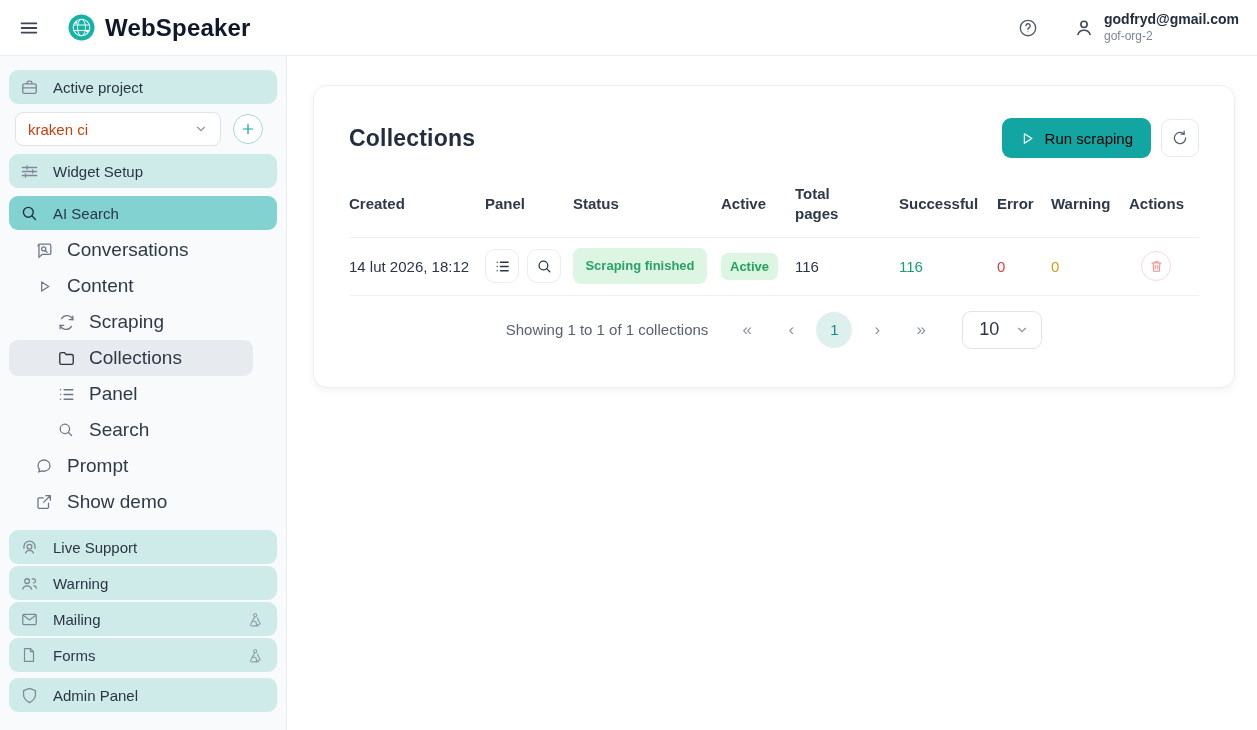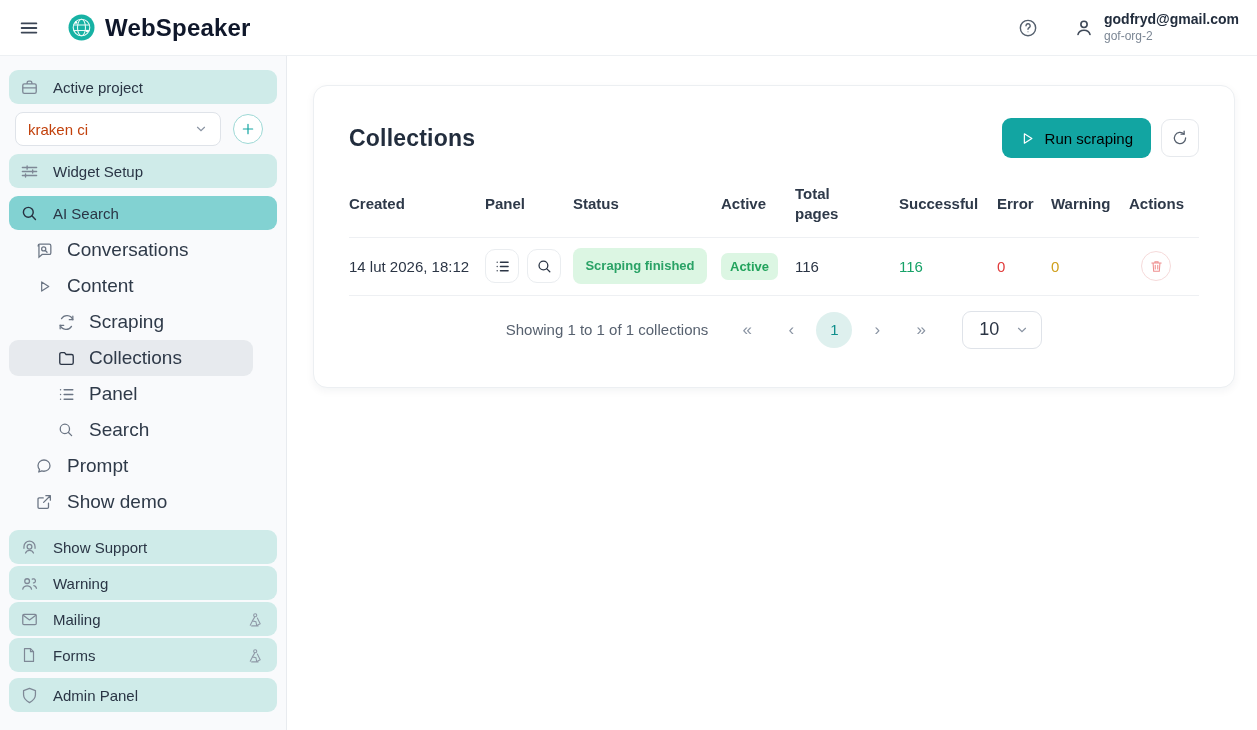--- a/index.html
+++ b/index.html
@@ -257,21 +257,21 @@
     </div>
 
     <div class="side-block" style="margin-bottom:2px;">
       <span class="blk-icon">
         <svg width="19" height="19" viewBox="0 0 24 24" fill="none" stroke="#7e8896" stroke-width="1.6" stroke-linecap="round">
           <path d="M5 13v-2a7 7 0 0 1 14 0v2"></path>
           <circle cx="12" cy="11" r="3"></circle>
           <path d="M7 19c1-2.3 2.8-3.3 5-3.3s4 1 5 3.3"></path>
         </svg>
       </span>
-      <span>Show Support</span>
+      <span>Live Support</span>
     </div>
 
     <div class="side-block" style="margin-bottom:2px;">
       <span class="blk-icon">
         <svg width="19" height="19" viewBox="0 0 24 24" fill="none" stroke="#7e8896" stroke-width="1.6" stroke-linecap="round">
           <circle cx="9" cy="9" r="3"></circle>
           <path d="M3.5 19c.6-2.6 2.7-4 5.5-4s4.9 1.4 5.5 4"></path>
           <path d="M15.5 6.5a2.6 2.6 0 1 1 1.5 4.8M17.5 14.6c1.8.4 2.9 1.5 3.3 3.4"></path>
         </svg>
       </span>

